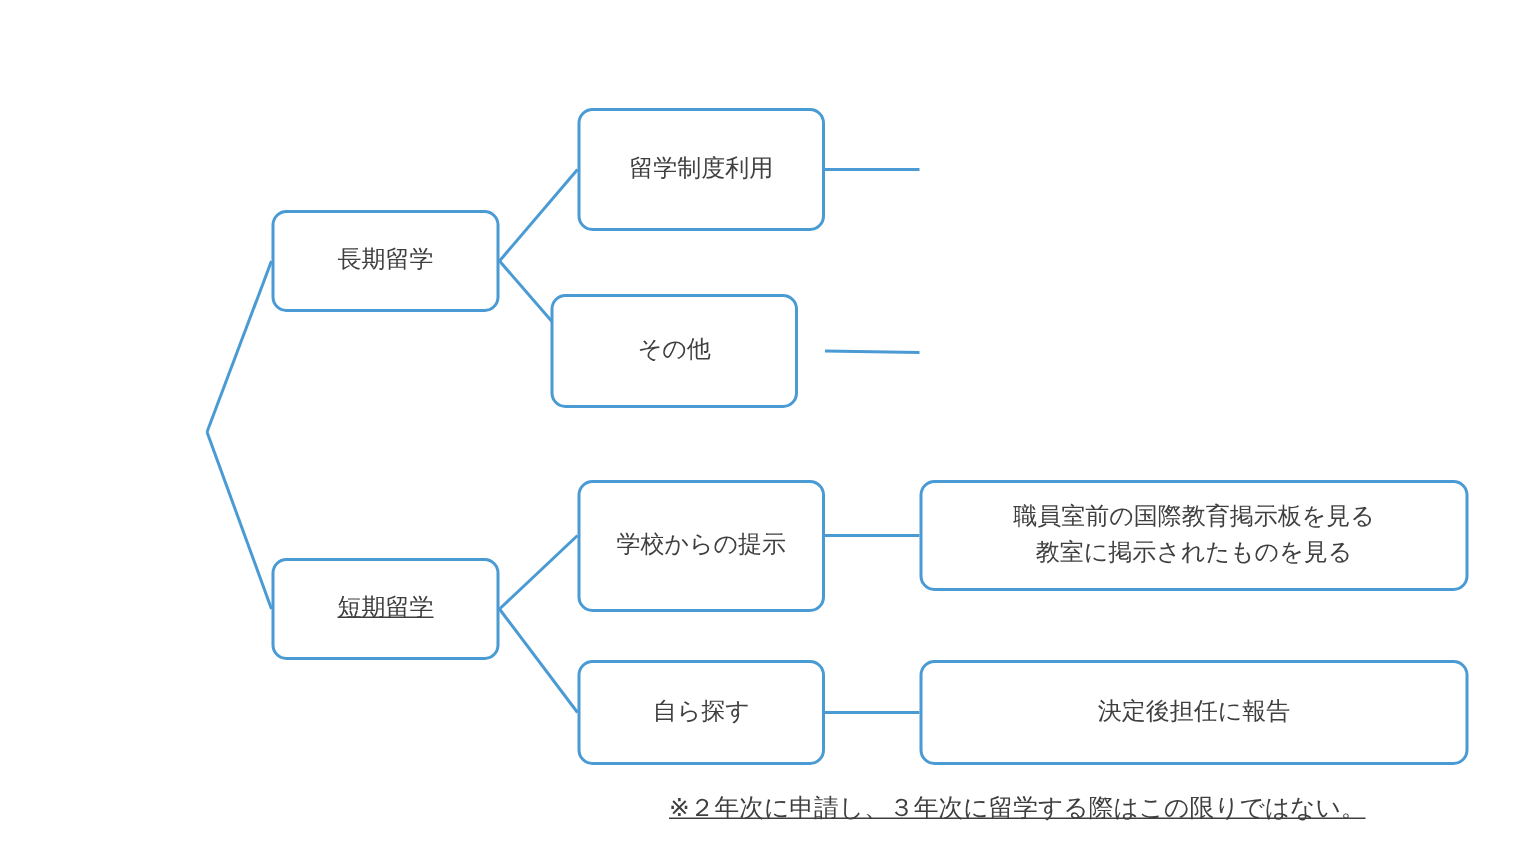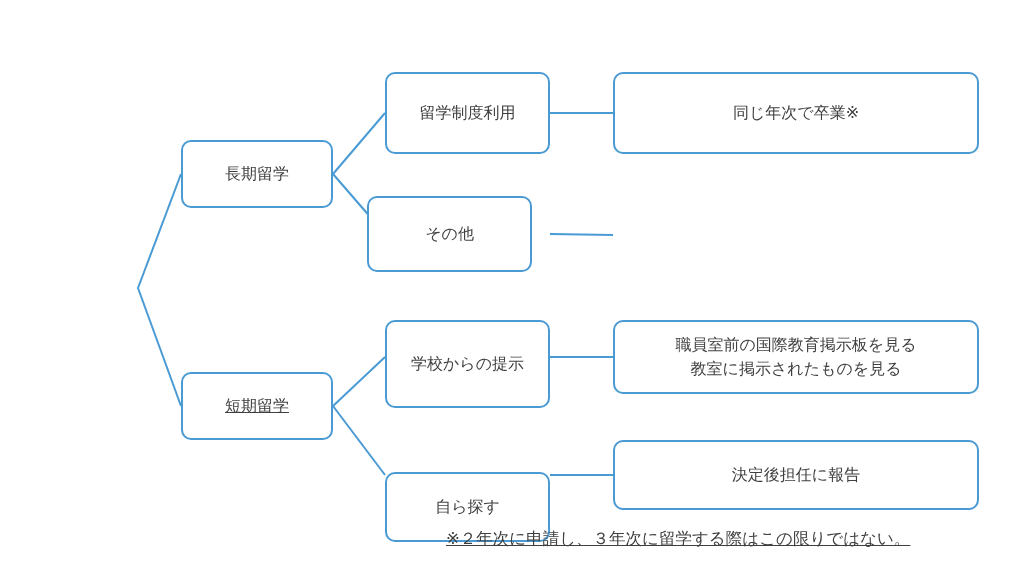--- a/index.html
+++ b/index.html
@@ -76,21 +76,20 @@
     left: 385px;
     top: 320px;
     width: 165px;
     height: 88px;
   }
   .node.l2d {
     left: 385px;
     top: 440px;
     width: 165px;
     height: 70px;
-    margin-top: 32px;
   }
   .node.l3a {
     left: 613px;
     top: 72px;
     width: 366px;
     height: 82px;
   }
   .node.l3b {
     left: 613px;
     top: 198px;
@@ -145,20 +144,19 @@
 
 
   <div class="node l1a">長期留学</div>
   <div class="node l1b">短期留学</div>
 
   <div class="node l2a">留学制度利用</div>
   <div class="node l2b">その他</div>
   <div class="node l2c">学校からの提示</div>
   <div class="node l2d">自ら探す</div>
 
-  <div class="node l3a">同じ年次で卒業※</div>
   <div class="node l3c">職員室前の国際教育掲示板を見る
 教室に掲示されたものを見る</div>
   <div class="node l3d">決定後担任に報告</div>
 
   <div class="footnote">※２年次に申請し、３年次に留学する際はこの限りではない。</div>
 
 </div>
 
 </body></html>

